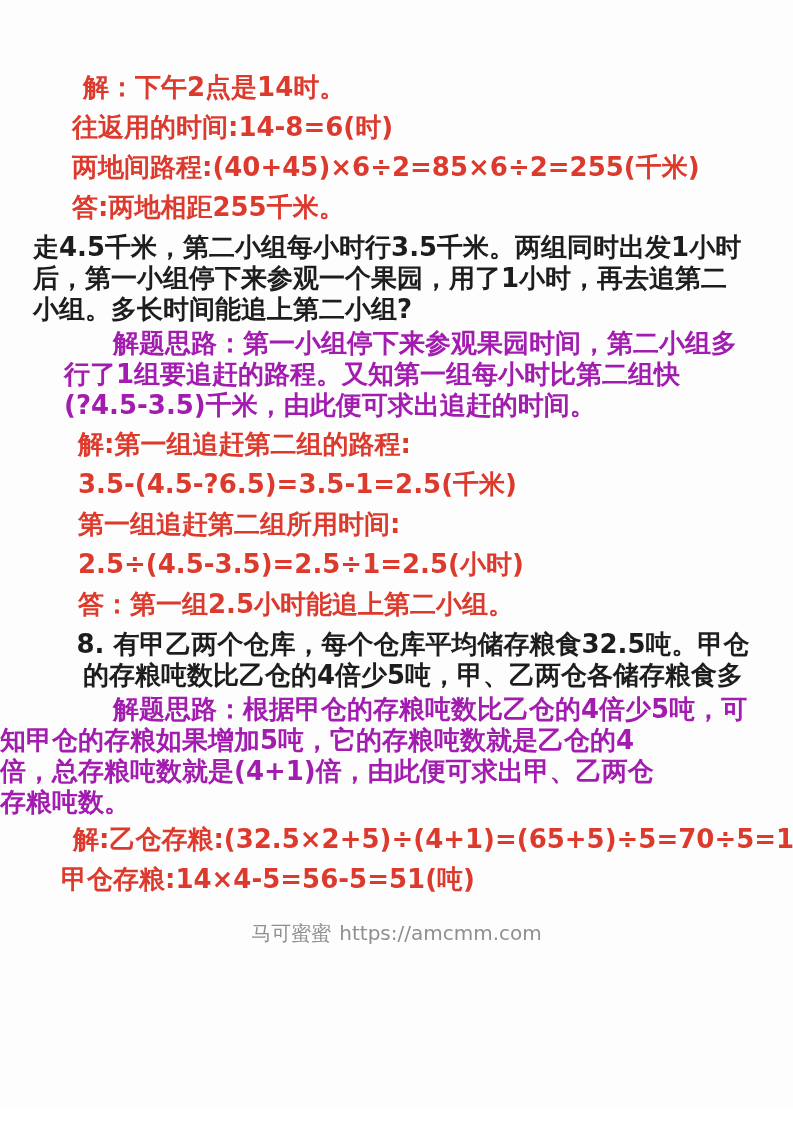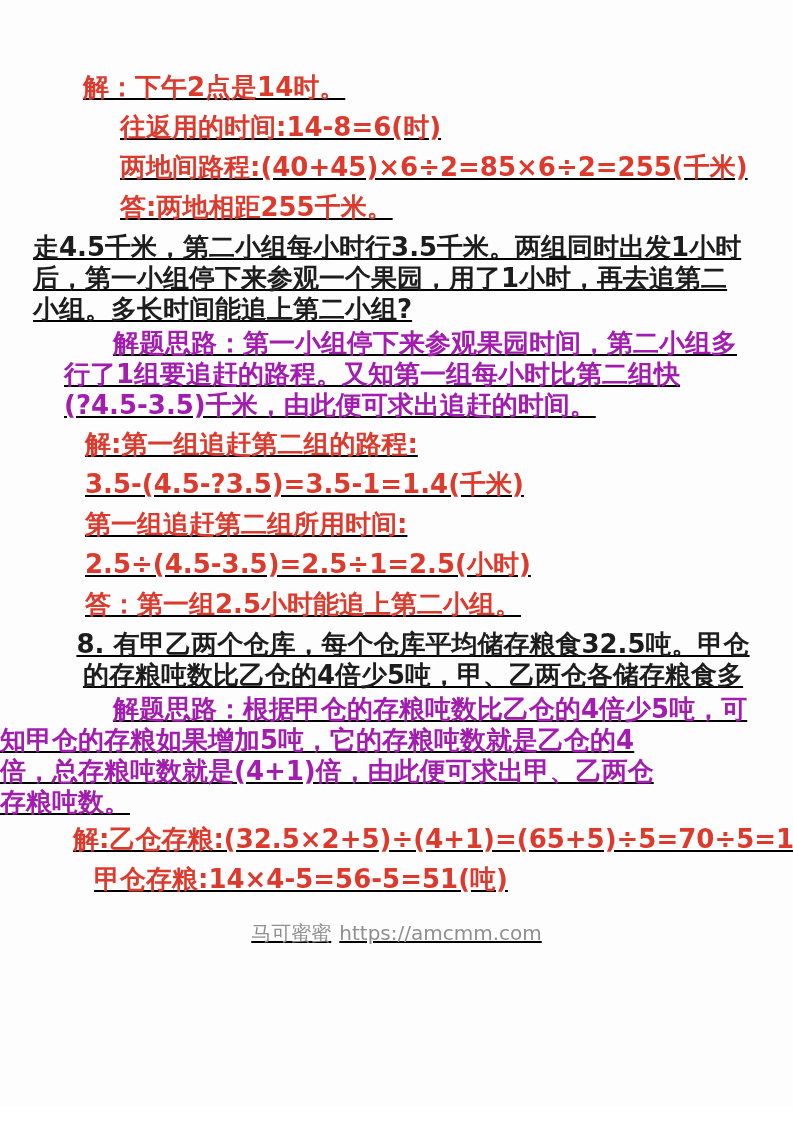--- a/index.html
+++ b/index.html
@@ -4,21 +4,20 @@
 <style>
   html, body { margin: 0; padding: 0; }
   .page {
     position: relative;
     width: 793px;
     height: 1107px;
     background: #fdfdfd;
     font-family: "DejaVu Sans", "Liberation Sans", sans-serif;
     font-weight: 700;
     overflow: hidden;
-    text-decoration: underline;
   }
   
   .sol-line {
     color: #dd3a2e;
     font-size: 26px;
     line-height: 30px;
     margin-bottom: 10px;
     white-space: nowrap;
   }
   
@@ -31,33 +30,33 @@
   
   .ana-line {
     color: #a21caf;
     font-size: 26px;
     line-height: 31px;
     white-space: nowrap;
   }
   .block-a { padding-top: 72px; }
   .blk-p7-stmt { margin-top: 2px; }
   .blk-p7-ana  { margin-top: 3px; }
-  .blk-p7-sol  { margin-top: 8px; margin-left: 7px; }
+  .blk-p7-sol  { margin-top: 8px; }
   .blk-p8-stmt { margin-top: 10px; text-align: center; }
   .blk-p8-ana  { margin-top: 3px; }
   .blk-p8-sol  { margin-top: 6px; }
 
   .ml33  { margin-left: 33px; }
   .ml40  { }
   .ml64  { margin-left: 64px; }
   .ml73  { margin-left: 73px; }
   .ml78  { margin-left: 78px; }
   .ml83  { margin-left: 83px; }
-  .ml92  { margin-left: 120px; }
-  .ml97  { margin-left: 94px; }
+  .ml92  { margin-left: 72px; }
+  .ml97  { margin-left: 61px; }
   .ml113 { margin-left: 113px; }
 
   .footer {
     margin-top: 28px;
     text-align: center;
     color: #8f8f8f;
     font-size: 20px;
     line-height: 22px;
     font-weight: 400;
   }
@@ -82,21 +81,21 @@
   </section>
 
   <section class="blk-p7-ana">
     <div class="ana-line ml113">解题思路：第一小组停下来参观果园时间，第二小组多</div>
     <div class="ana-line ml64">行了1组要追赶的路程。又知第一组每小时比第二组快</div>
     <div class="ana-line ml64">(?4.5-3.5)千米，由此便可求出追赶的时间。</div>
   </section>
 
   <section class="blk-p7-sol">
     <div class="sol-line ml78">解:第一组追赶第二组的路程:</div>
-    <div class="sol-line ml78">3.5-(4.5-?3.5)=3.5-1=1.4(千米)</div>
+    <div class="sol-line ml78">3.5-(4.5-?6.5)=3.5-1=2.5(千米)</div>
     <div class="sol-line ml78">第一组追赶第二组所用时间:</div>
     <div class="sol-line ml78">2.5÷(4.5-3.5)=2.5÷1=2.5(小时)</div>
     <div class="sol-line ml78">答：第一组2.5小时能追上第二小组。</div>
   </section>
 
   <section class="blk-p8-stmt">
     <div class="stmt-line ml33">8. 有甲乙两个仓库，每个仓库平均储存粮食32.5吨。甲仓</div>
     <div class="stmt-line ml33">的存粮吨数比乙仓的4倍少5吨，甲、乙两仓各储存粮食多</div>
   </section>
 

